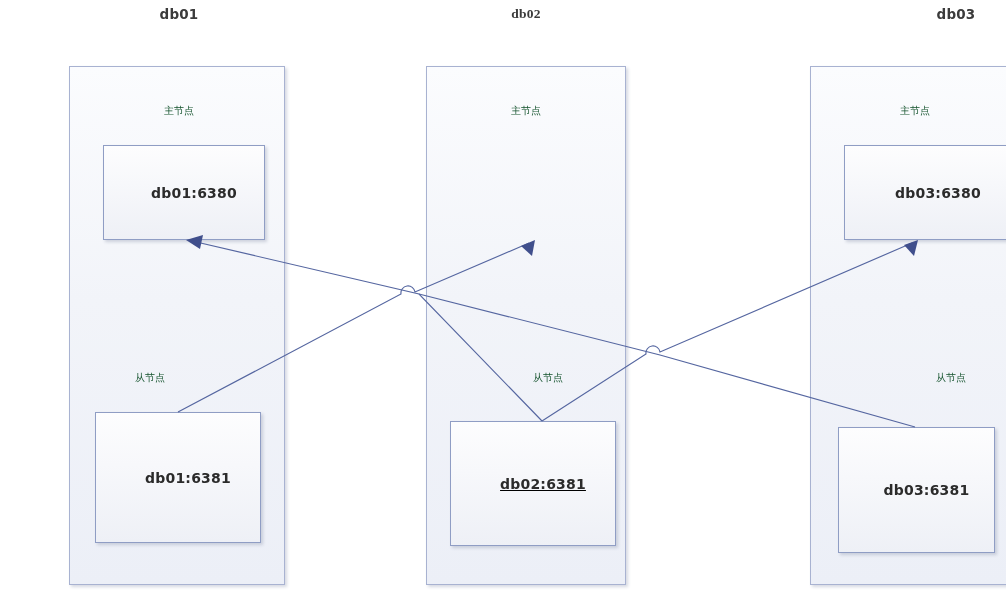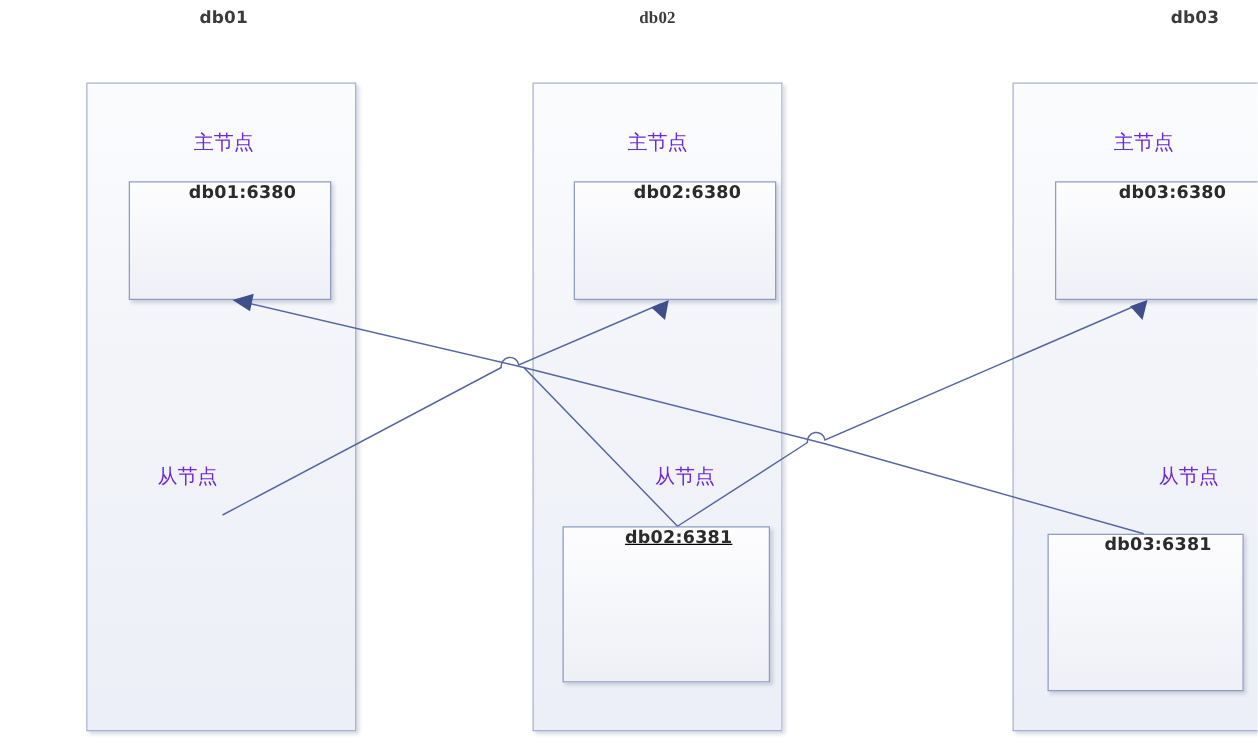--- a/index.html
+++ b/index.html
@@ -37,36 +37,36 @@
     position: absolute;
     box-sizing: border-box;
     border: 1px solid #a8b2d1;
     background: linear-gradient(to bottom, #fbfcfe 0%, #f2f4f9 45%, #eceff7 100%);
     box-shadow: 2px 2px 3px rgba(120,130,160,0.30);
   }
 
   
   .role-label {
     position: absolute;
-    font-size: 16px;
-    color: #6d28d9;
+    font-size: 10px;
+    color: #14532d;
     text-align: center;
     white-space: nowrap;
     font-weight: 400;
   }
 
   
   .node-box {
     position: absolute;
     box-sizing: border-box;
     border: 1px solid #8f9dc4;
     background: linear-gradient(to bottom, #fdfdfe 0%, #f7f8fb 40%, #eef0f6 100%);
     box-shadow: 2px 2px 3px rgba(120,130,160,0.32);
     display: flex;
-    align-items: flex-start;
+    align-items: center;
     justify-content: center;
     padding-left: 20px;
   }
   .node-box .node-label {
     font-size: 14px;
     font-weight: 700;
     color: #2b2b2b;
     letter-spacing: 0.2px;
     white-space: nowrap;
   }
@@ -95,27 +95,27 @@
 
 <div id="canvas">
 
   <div class="col-title" style="left:81px; top:6px; width:100px;">db01</div>
   <div class="host-box" style="left:21px; top:66px; width:216px; height:519px;"></div>
   <div class="role-label" style="left:81px; top:104px; width:100px;">主节点</div>
   <div class="node-box" style="left:55px; top:145px; width:162px; height:95px;">
     <span class="node-label">db01:6380</span>
   </div>
   <div class="role-label" style="left:52px; top:371px; width:100px;">从节点</div>
+  <div class="node-box" style="left:47px; top:412px; width:166px; height:131px;">
+    <span class="node-label">db01:6381</span>
+  </div>
 
   <div class="col-title" style="left:428px; top:6px; width:100px;font-family:Liberation Serif, serif;">db02</div>
   <div class="host-box" style="left:378px; top:66px; width:200px; height:519px;"></div>
   <div class="role-label" style="left:428px; top:104px; width:100px;">主节点</div>
-  <div class="node-box" style="left:411px; top:145px; width:162px; height:95px;">
-    <span class="node-label">db02:6380</span>
-  </div>
   <div class="role-label" style="left:450px; top:371px; width:100px;">从节点</div>
   <div class="node-box" style="left:402px; top:421px; width:166px; height:125px;text-decoration:underline;">
     <span class="node-label">db02:6381</span>
   </div>
 
   <div class="col-title" style="left:858px; top:6px; width:100px;">db03</div>
   <div class="host-box" style="left:762px; top:66px; width:210px; height:519px;"></div>
   <div class="role-label" style="left:817px; top:104px; width:100px;">主节点</div>
   <div class="node-box" style="left:796px; top:145px; width:168px; height:95px;">
     <span class="node-label">db03:6380</span>

